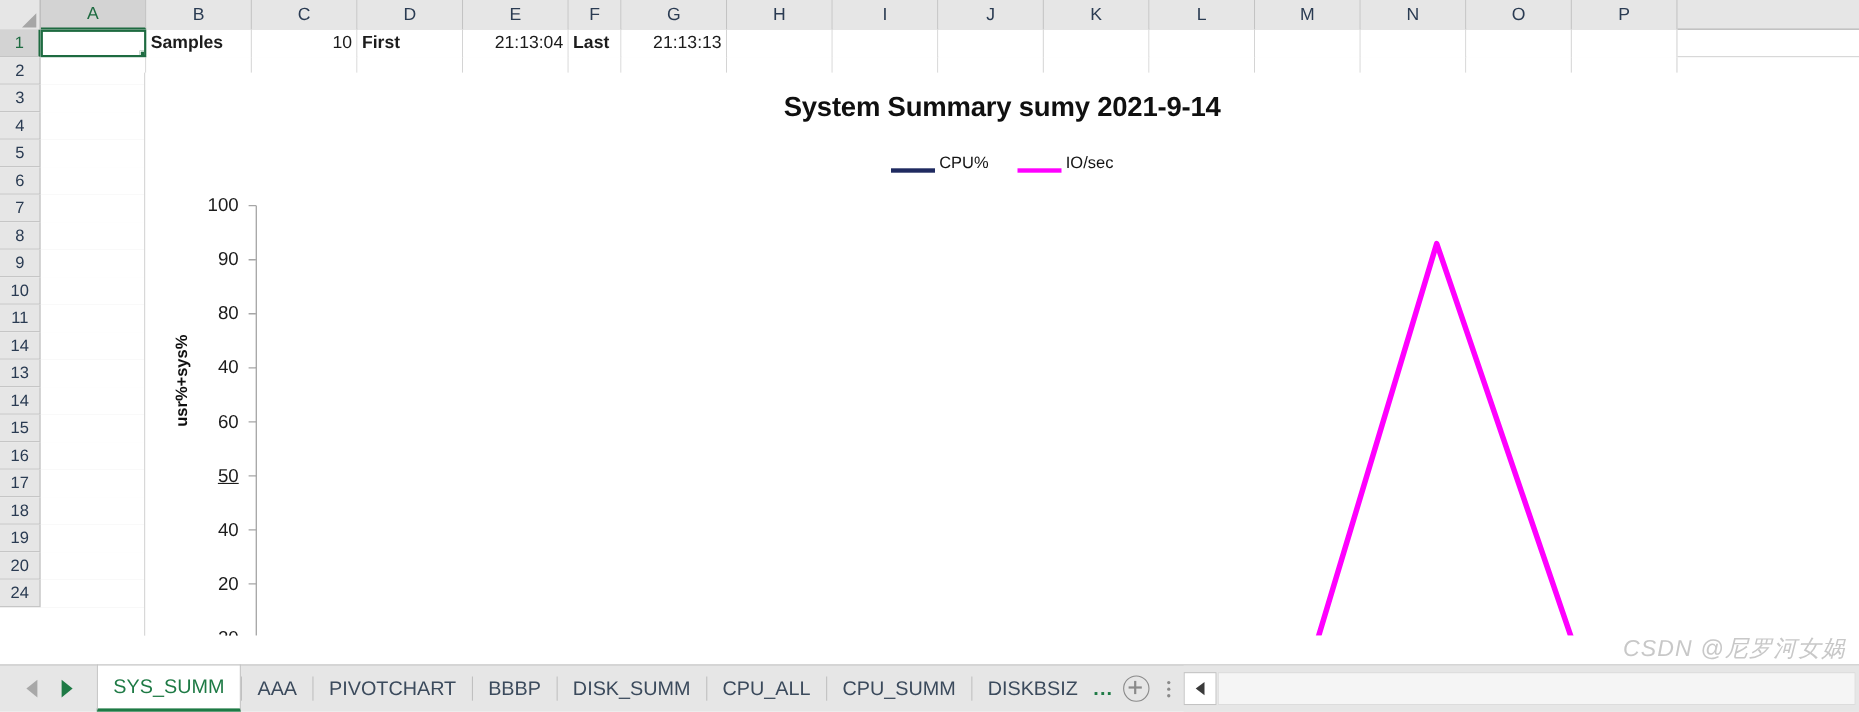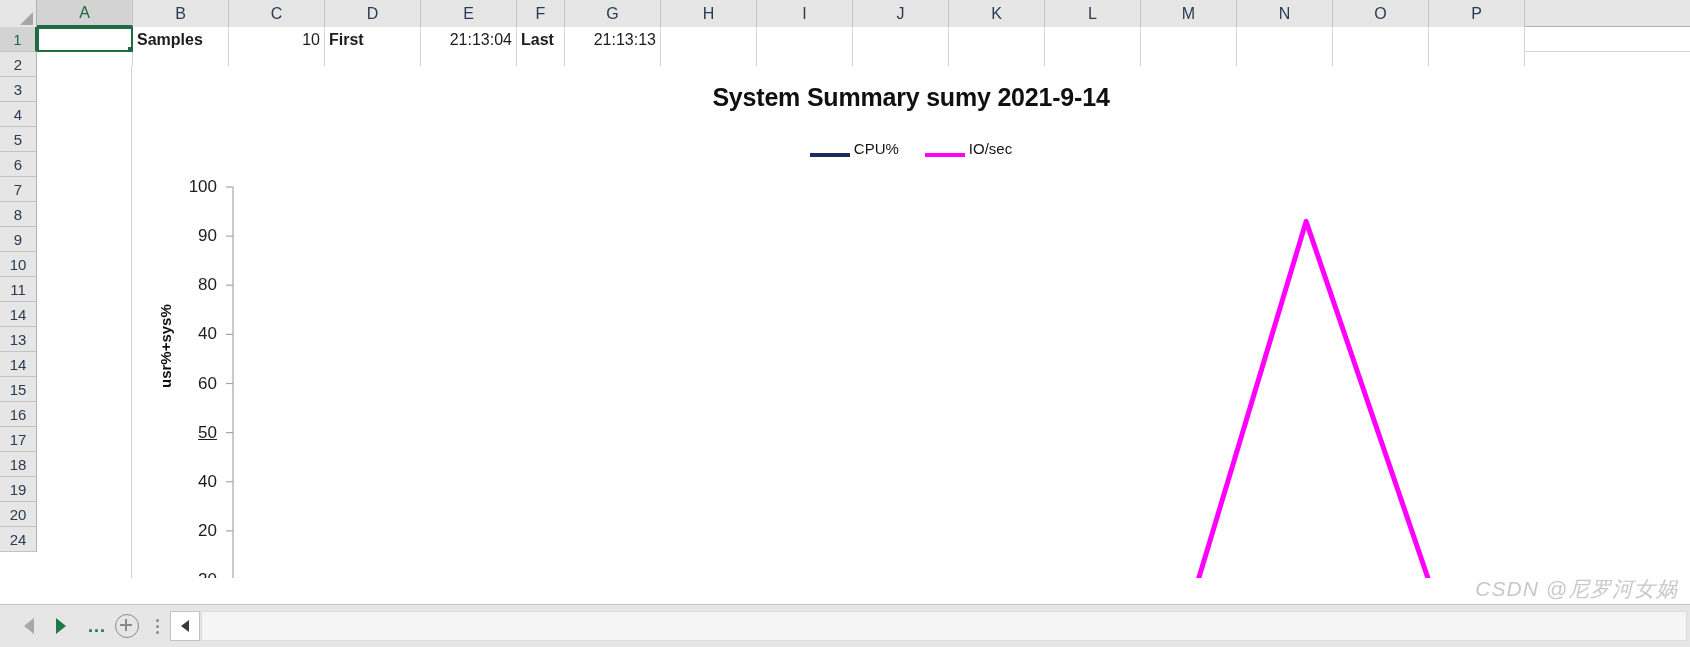--- a/index.html
+++ b/index.html
@@ -835,20 +835,37 @@
 
 <div id="bottom-bar">
   <div class="watermark">CSDN @尼罗河女娲</div>
 
   <div class="tabs-strip">
     <div class="nav-arrows">
       <span class="arrow arrow-left"></span>
       <span class="arrow arrow-right"></span>
     </div>
 
+    <div id="tab-list" style="display:flex;align-items:stretch;">
+        <div class="tab active">SYS_SUMM</div>
+        <div class="tab-sep"></div>
+        <div class="tab">AAA</div>
+        <div class="tab-sep"></div>
+        <div class="tab">PIVOTCHART</div>
+        <div class="tab-sep"></div>
+        <div class="tab">BBBP</div>
+        <div class="tab-sep"></div>
+        <div class="tab">DISK_SUMM</div>
+        <div class="tab-sep"></div>
+        <div class="tab">CPU_ALL</div>
+        <div class="tab-sep"></div>
+        <div class="tab">CPU_SUMM</div>
+        <div class="tab-sep"></div>
+        <div class="tab" style="max-width: 92px; overflow: hidden;">DISKBSIZ</div>
+      </div>
 
     <div class="tab-ellipsis">...</div>
 
     <div class="add-sheet">
       <span class="add-circle"></span>
     </div>
 
     <div class="split-dots">
       <i></i>
         <i></i>

